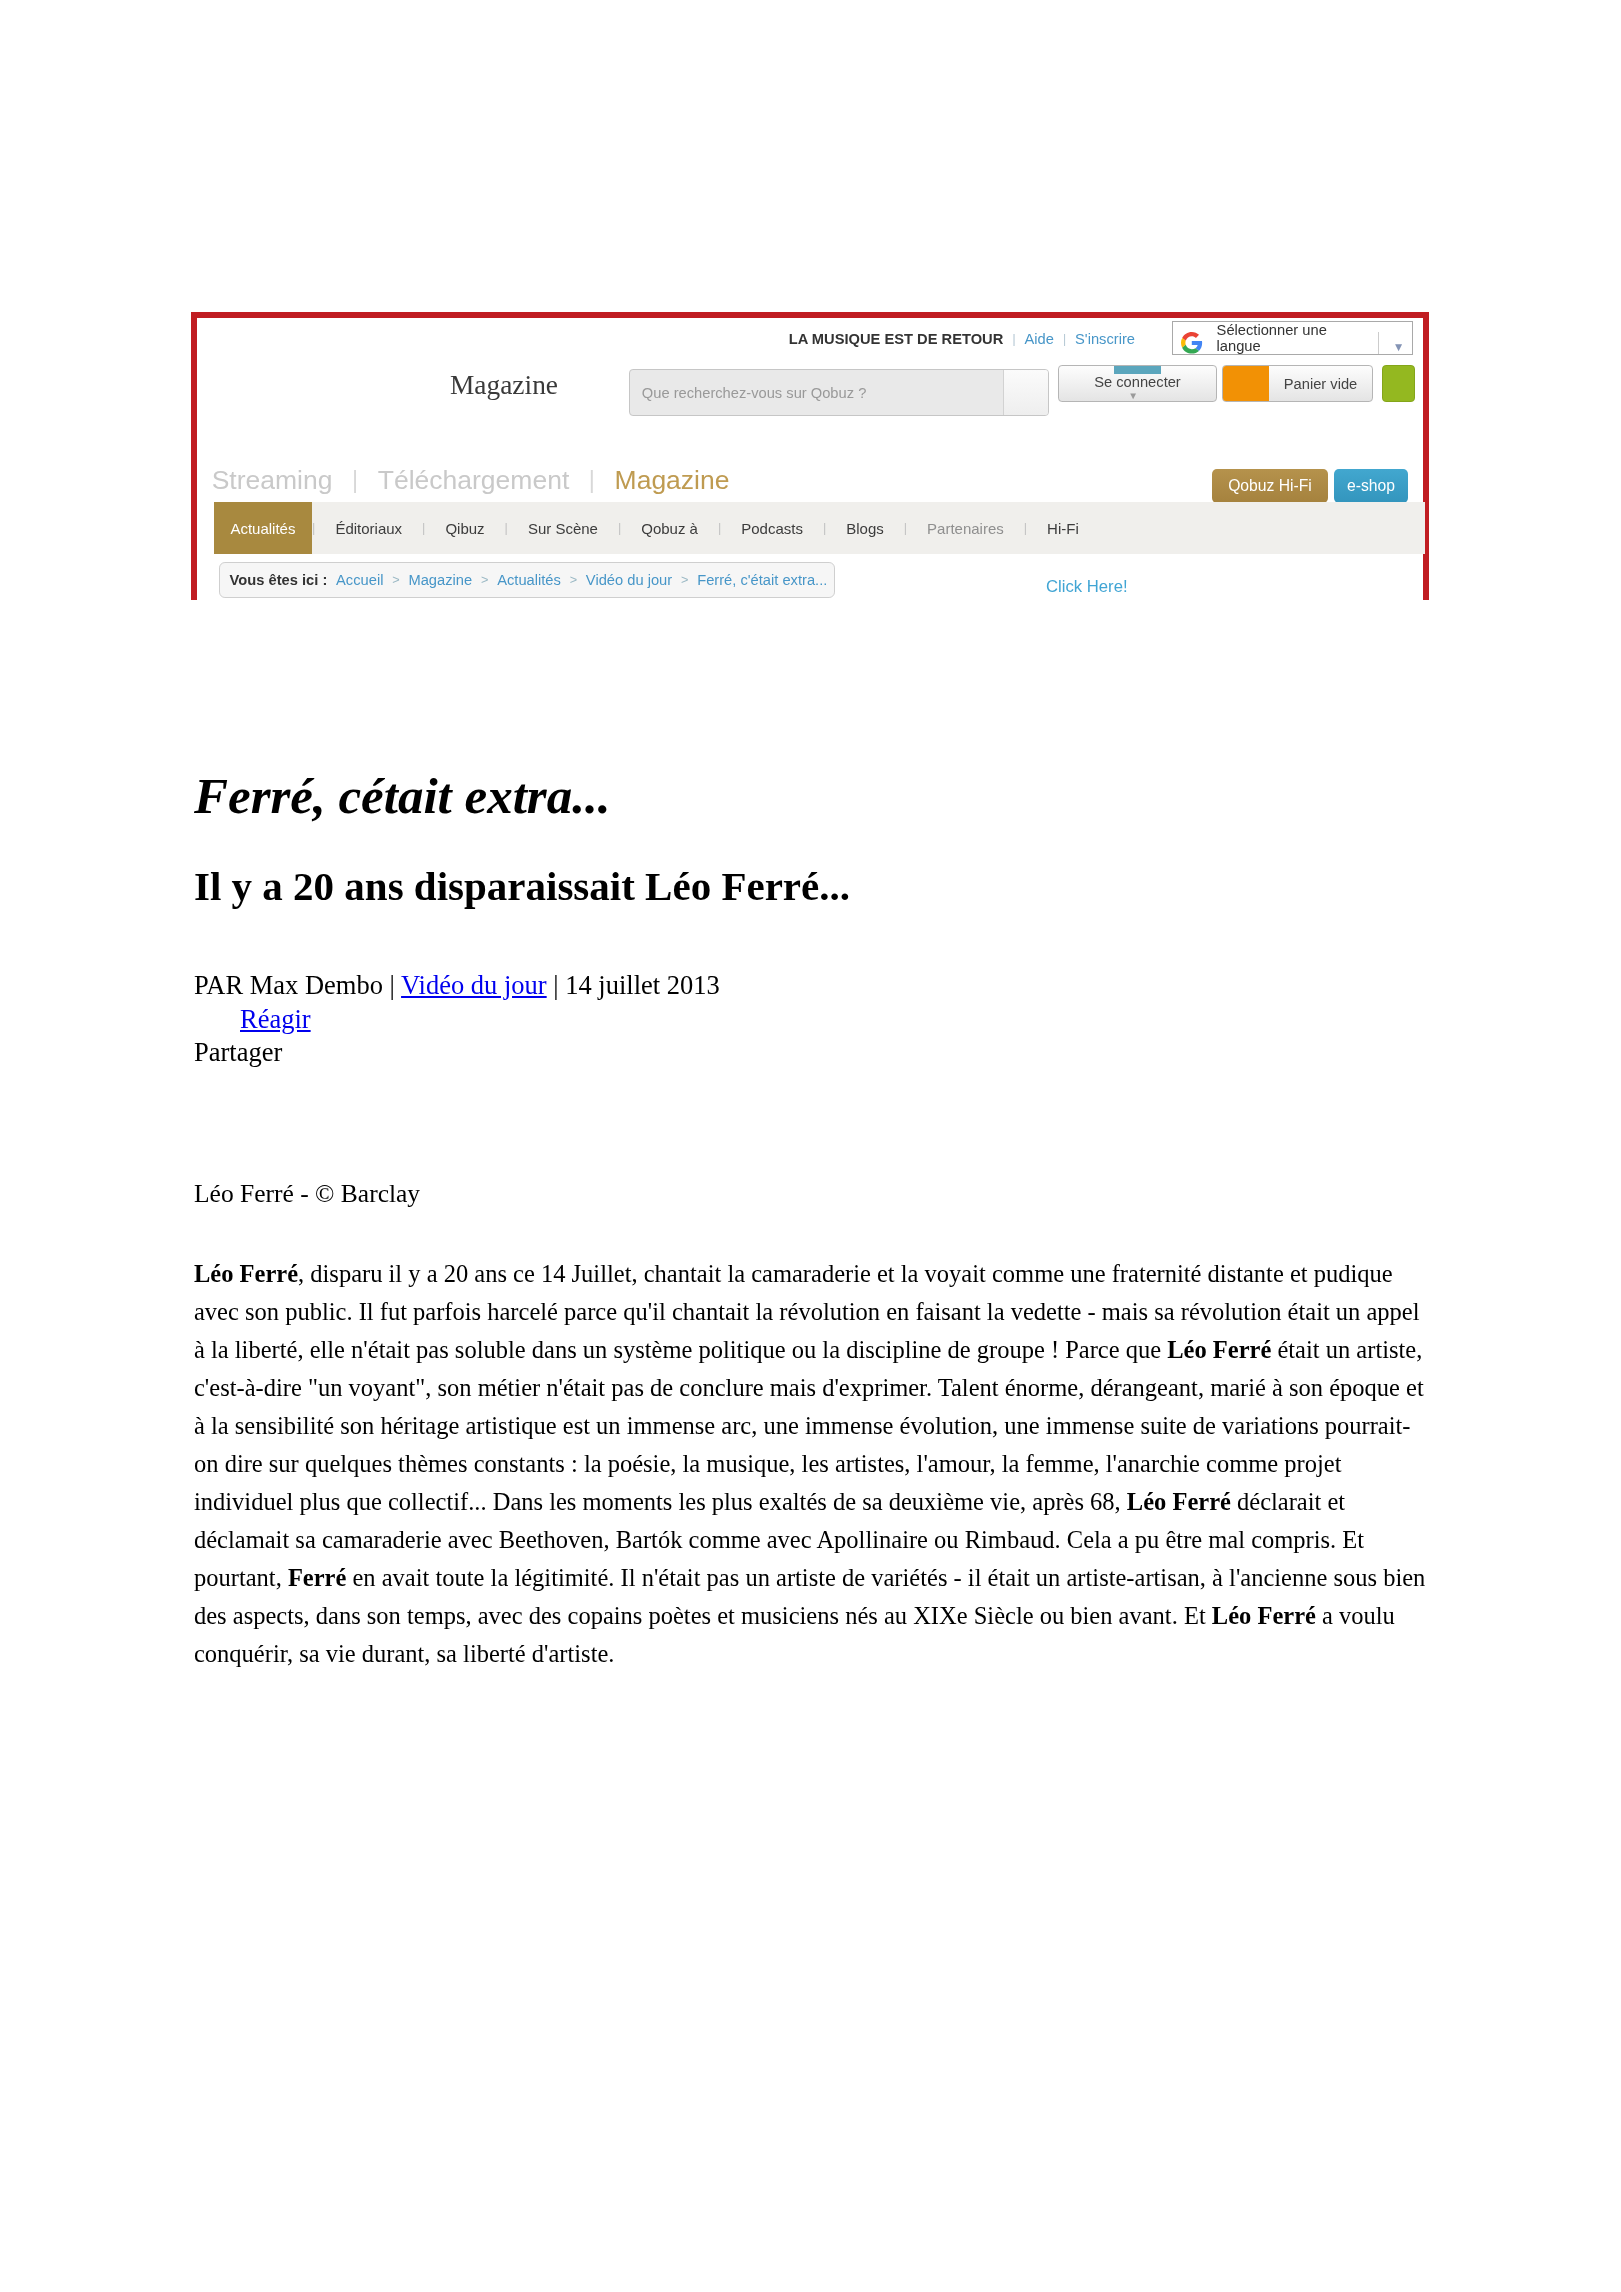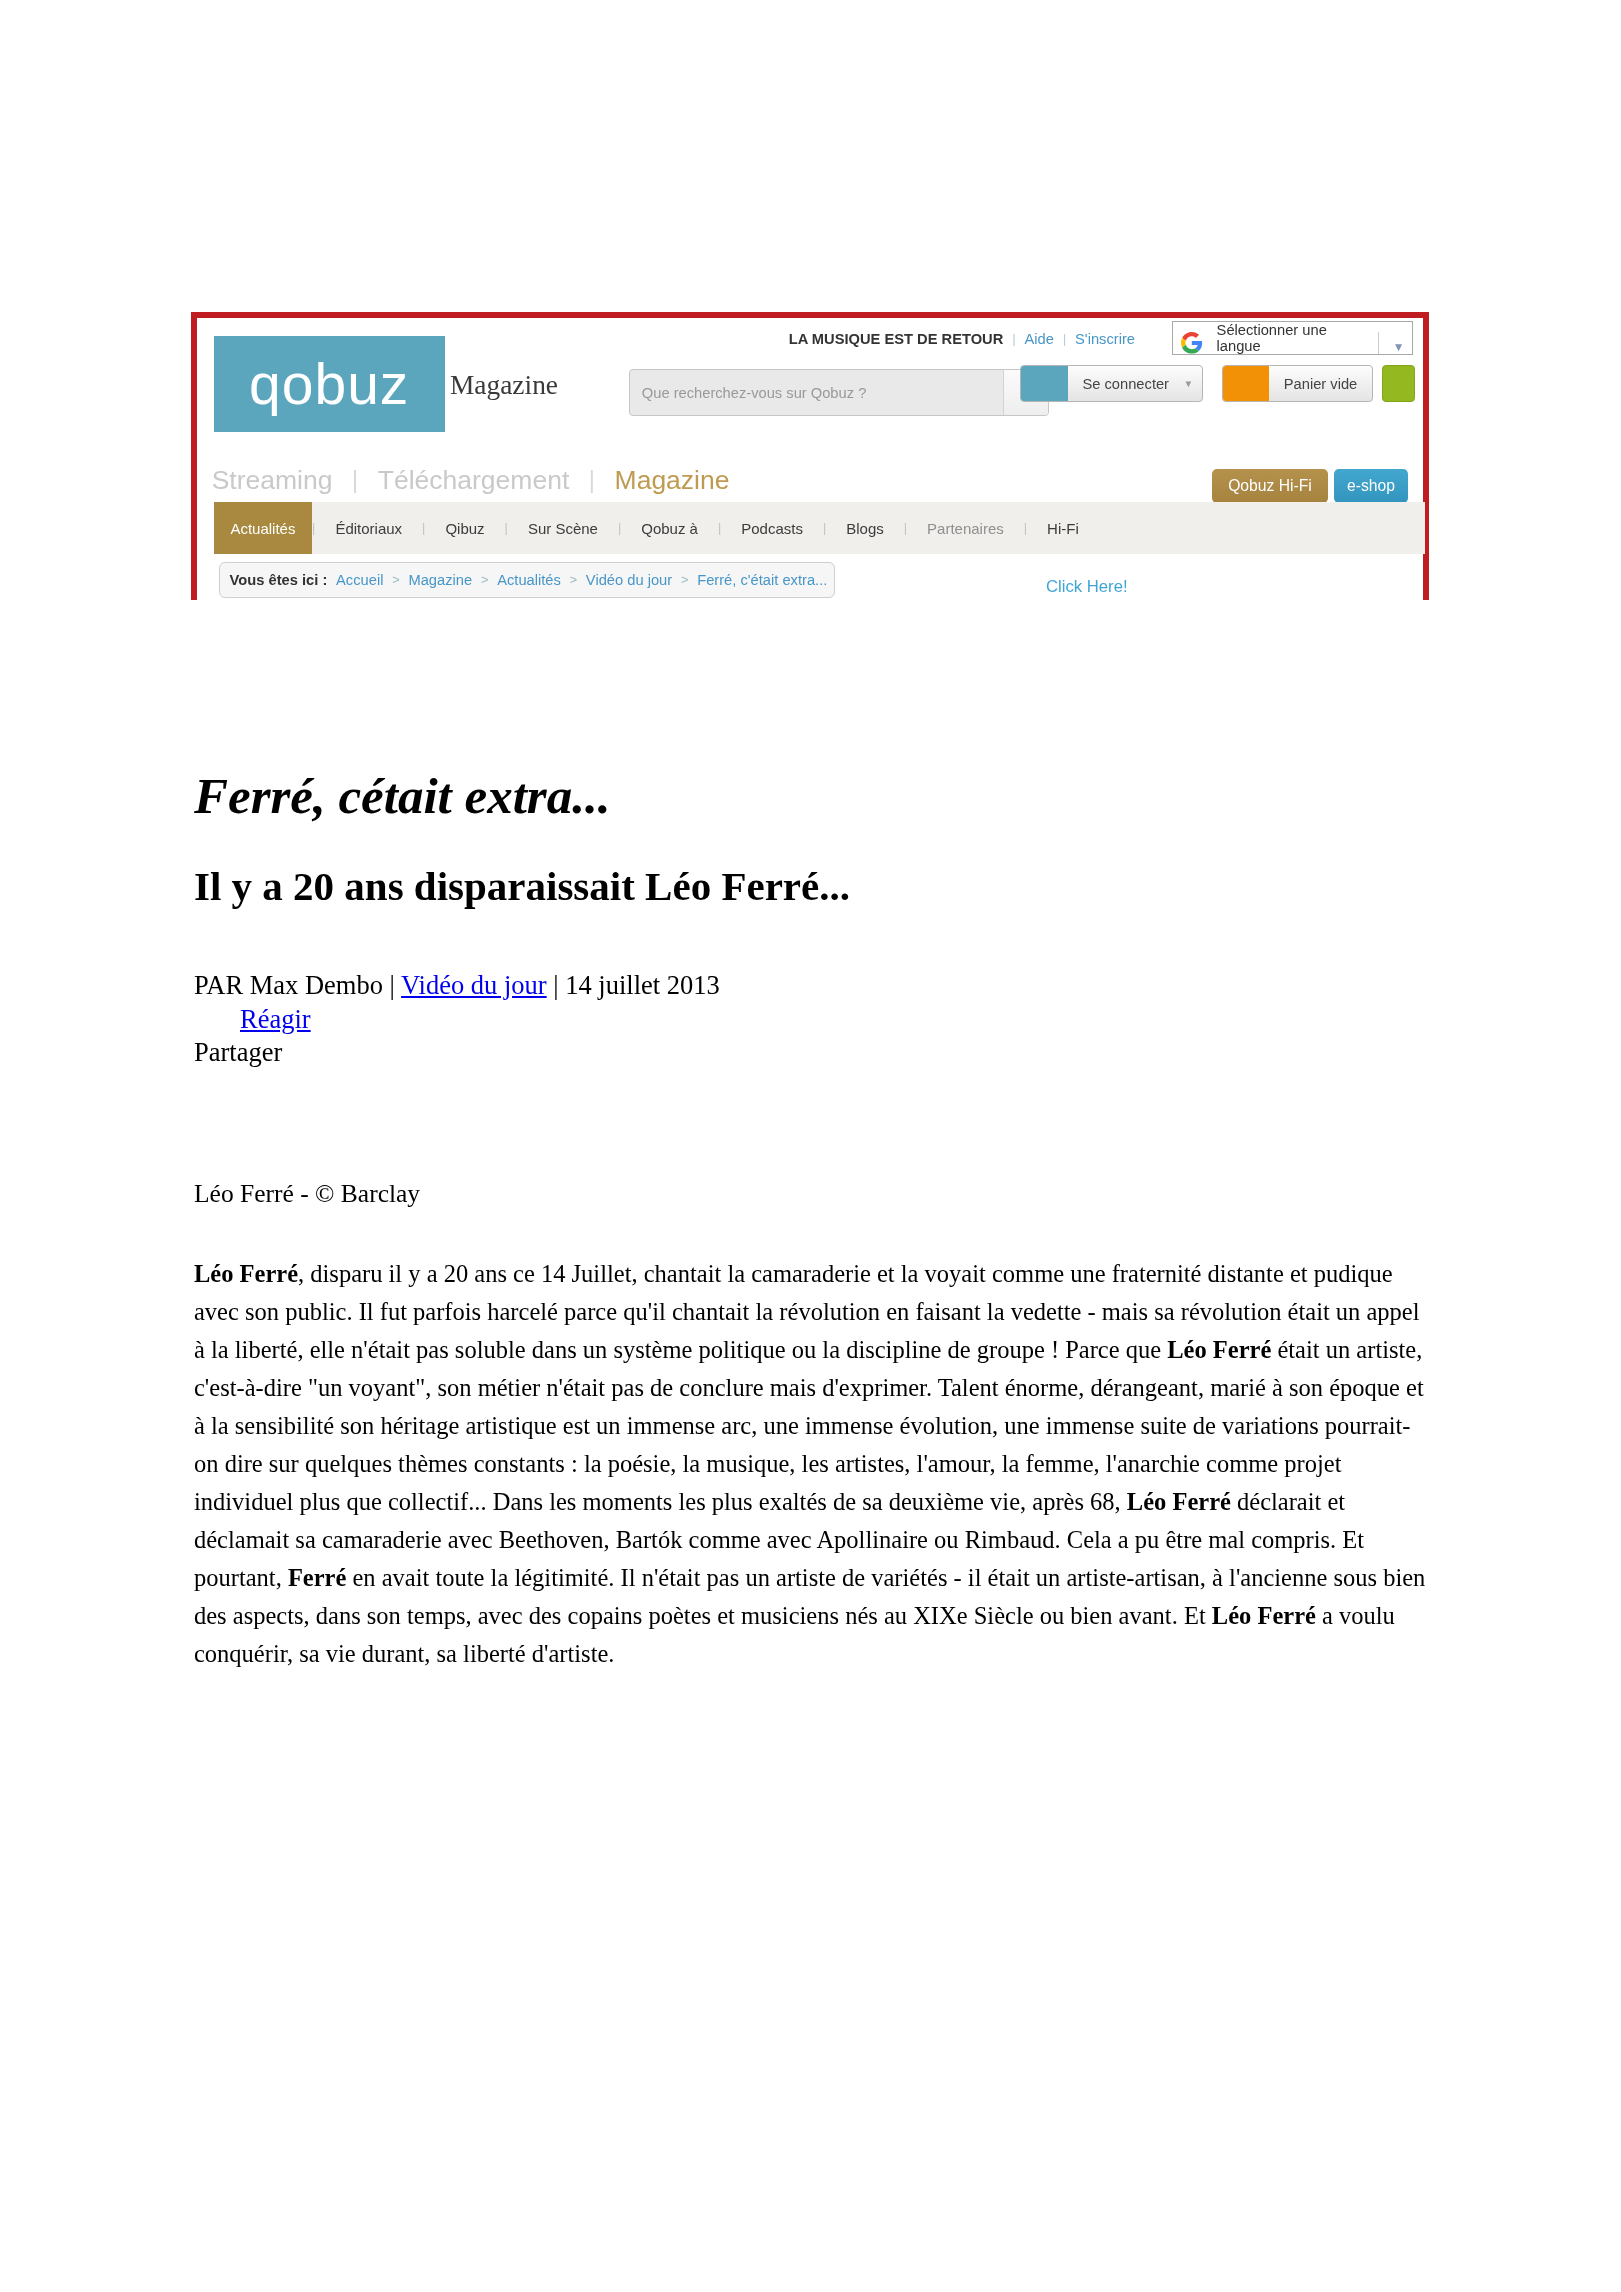--- a/index.html
+++ b/index.html
@@ -59,21 +59,21 @@
   }
 
   .pill-btn {
     top:47px; height:37px; border:1px solid #b5b5b5; border-radius:3.9px;
     background:linear-gradient(#fdfdfd,#e4e4e4);
     display:flex; align-items:center; overflow:hidden; cursor:pointer;
   }
   .pill-btn .swatch { width:47px; height:100%; }
   .pill-btn .lbl { flex:1; text-align:center; font-size:14.7px; color:#444; }
   .pill-btn .dd { color:#9a9a9a; font-size:9.8px; margin-right:8.8px; }
-  #btn-connect { left:823px; width:183px; }
+  #btn-connect { left:861px; width:159px;flex-direction:column; }
   #btn-connect .swatch { background:var(--logo-teal); }
   #btn-cart { left:1025px; width:151px; }
   #btn-cart .swatch { width:46px; background:var(--orange); }
   .green-btn {
     left:1185px; top:47px; width:33px; height:37px;
     background:var(--green); border:1px solid #84a51a; border-radius:3.9px; cursor:pointer;
   }
 
   .main-nav { left:14.7px; top:147px; display:flex; align-items:center; gap:19.6px; font-size:26.5px; }
   .main-nav .nav-item { color:#c9c9c9; cursor:pointer; }
@@ -120,21 +120,20 @@
   .art-reagir  { left:240px; top:1006px; font-size:26.5px; line-height:1; }
   .art-partager{ left:194px; top:1039px; font-size:26.5px; line-height:1; }
   .art-caption { left:194px; top:1181px; font-size:25.5px; line-height:1; }
   .art-body    { left:194px; top:1255px; width:1233px; font-size:24.5px; line-height:38px; }
 </style>
 </head>
 <body>
 
 <div class="abs header-frame">
 
-  <div class="abs logo-box">qobuz</div>
 
   <div class="abs magazine-label">Magazine</div>
 
   <div class="abs tagline-row">
     <span class="tagline">LA MUSIQUE EST DE RETOUR</span>
     <span class="hdr-sep">|</span>
     <a class="toplink">Aide</a>
     <span class="hdr-sep">|</span>
     <a class="toplink">S'inscrire</a>
   </div>

